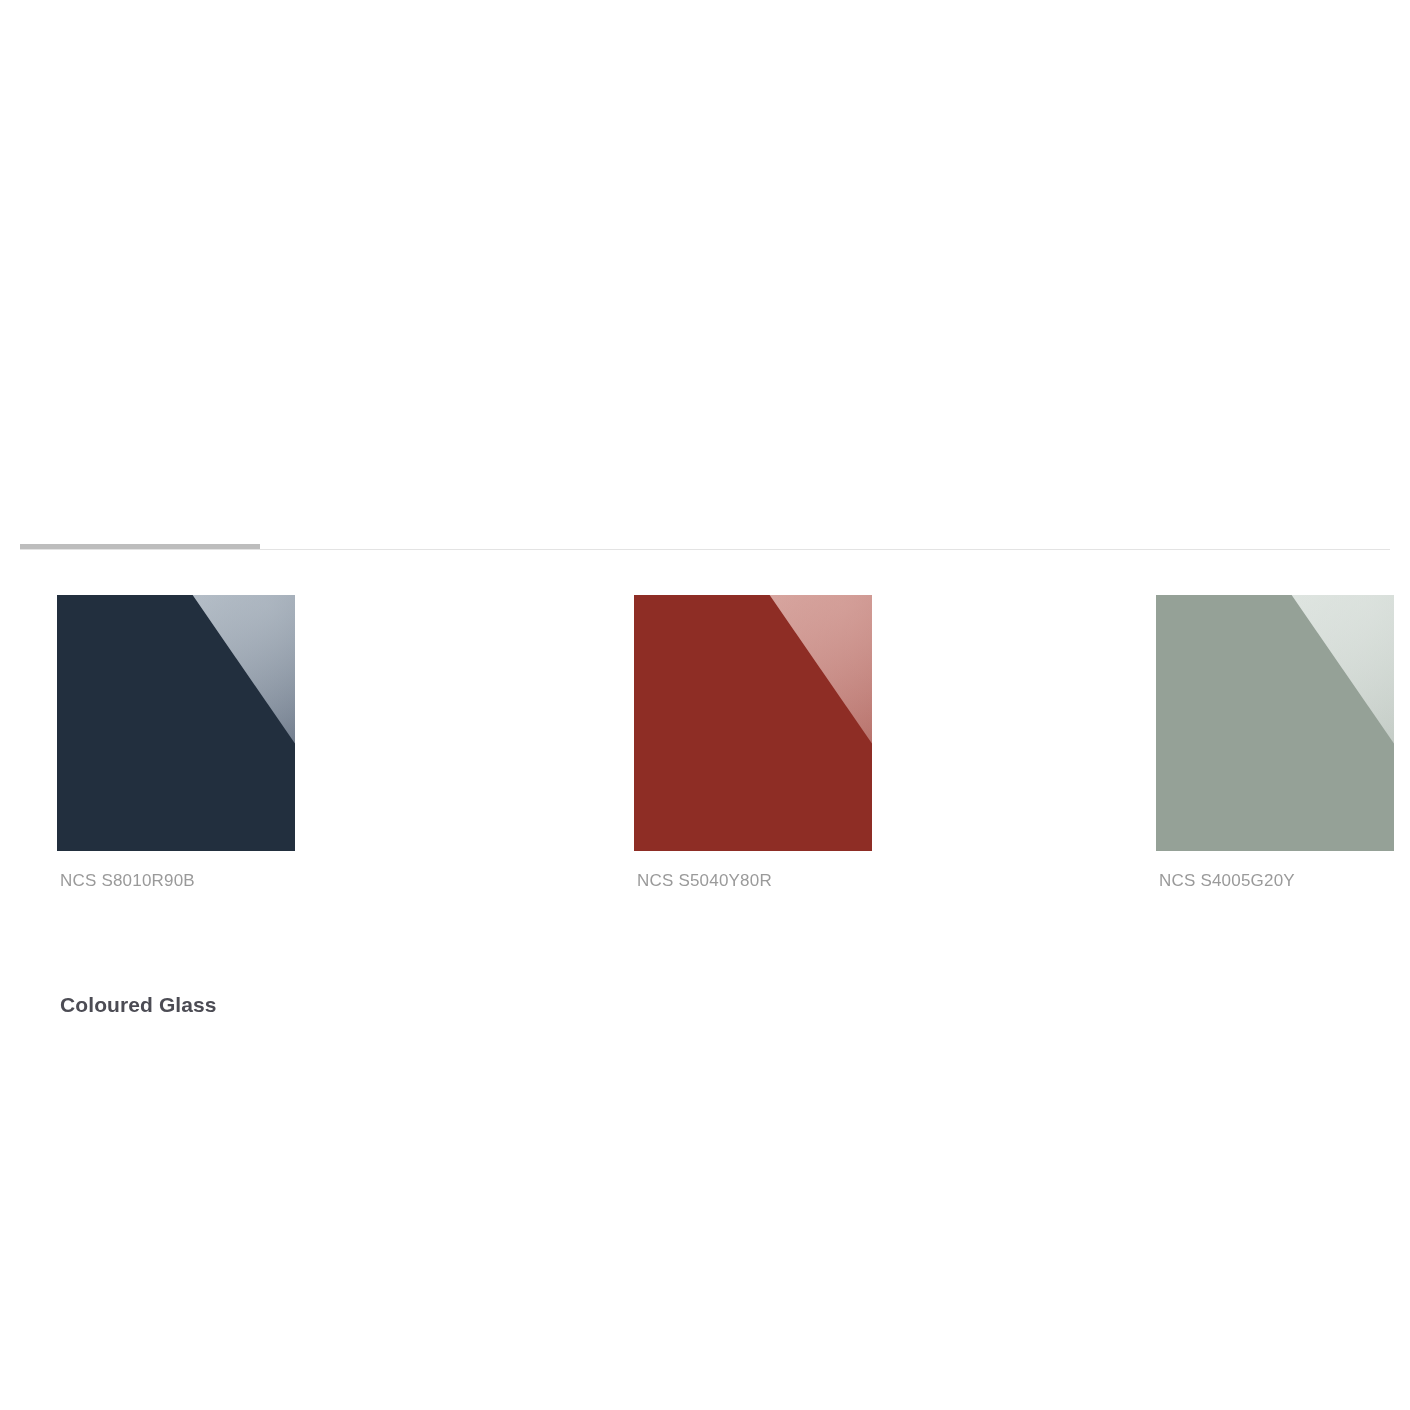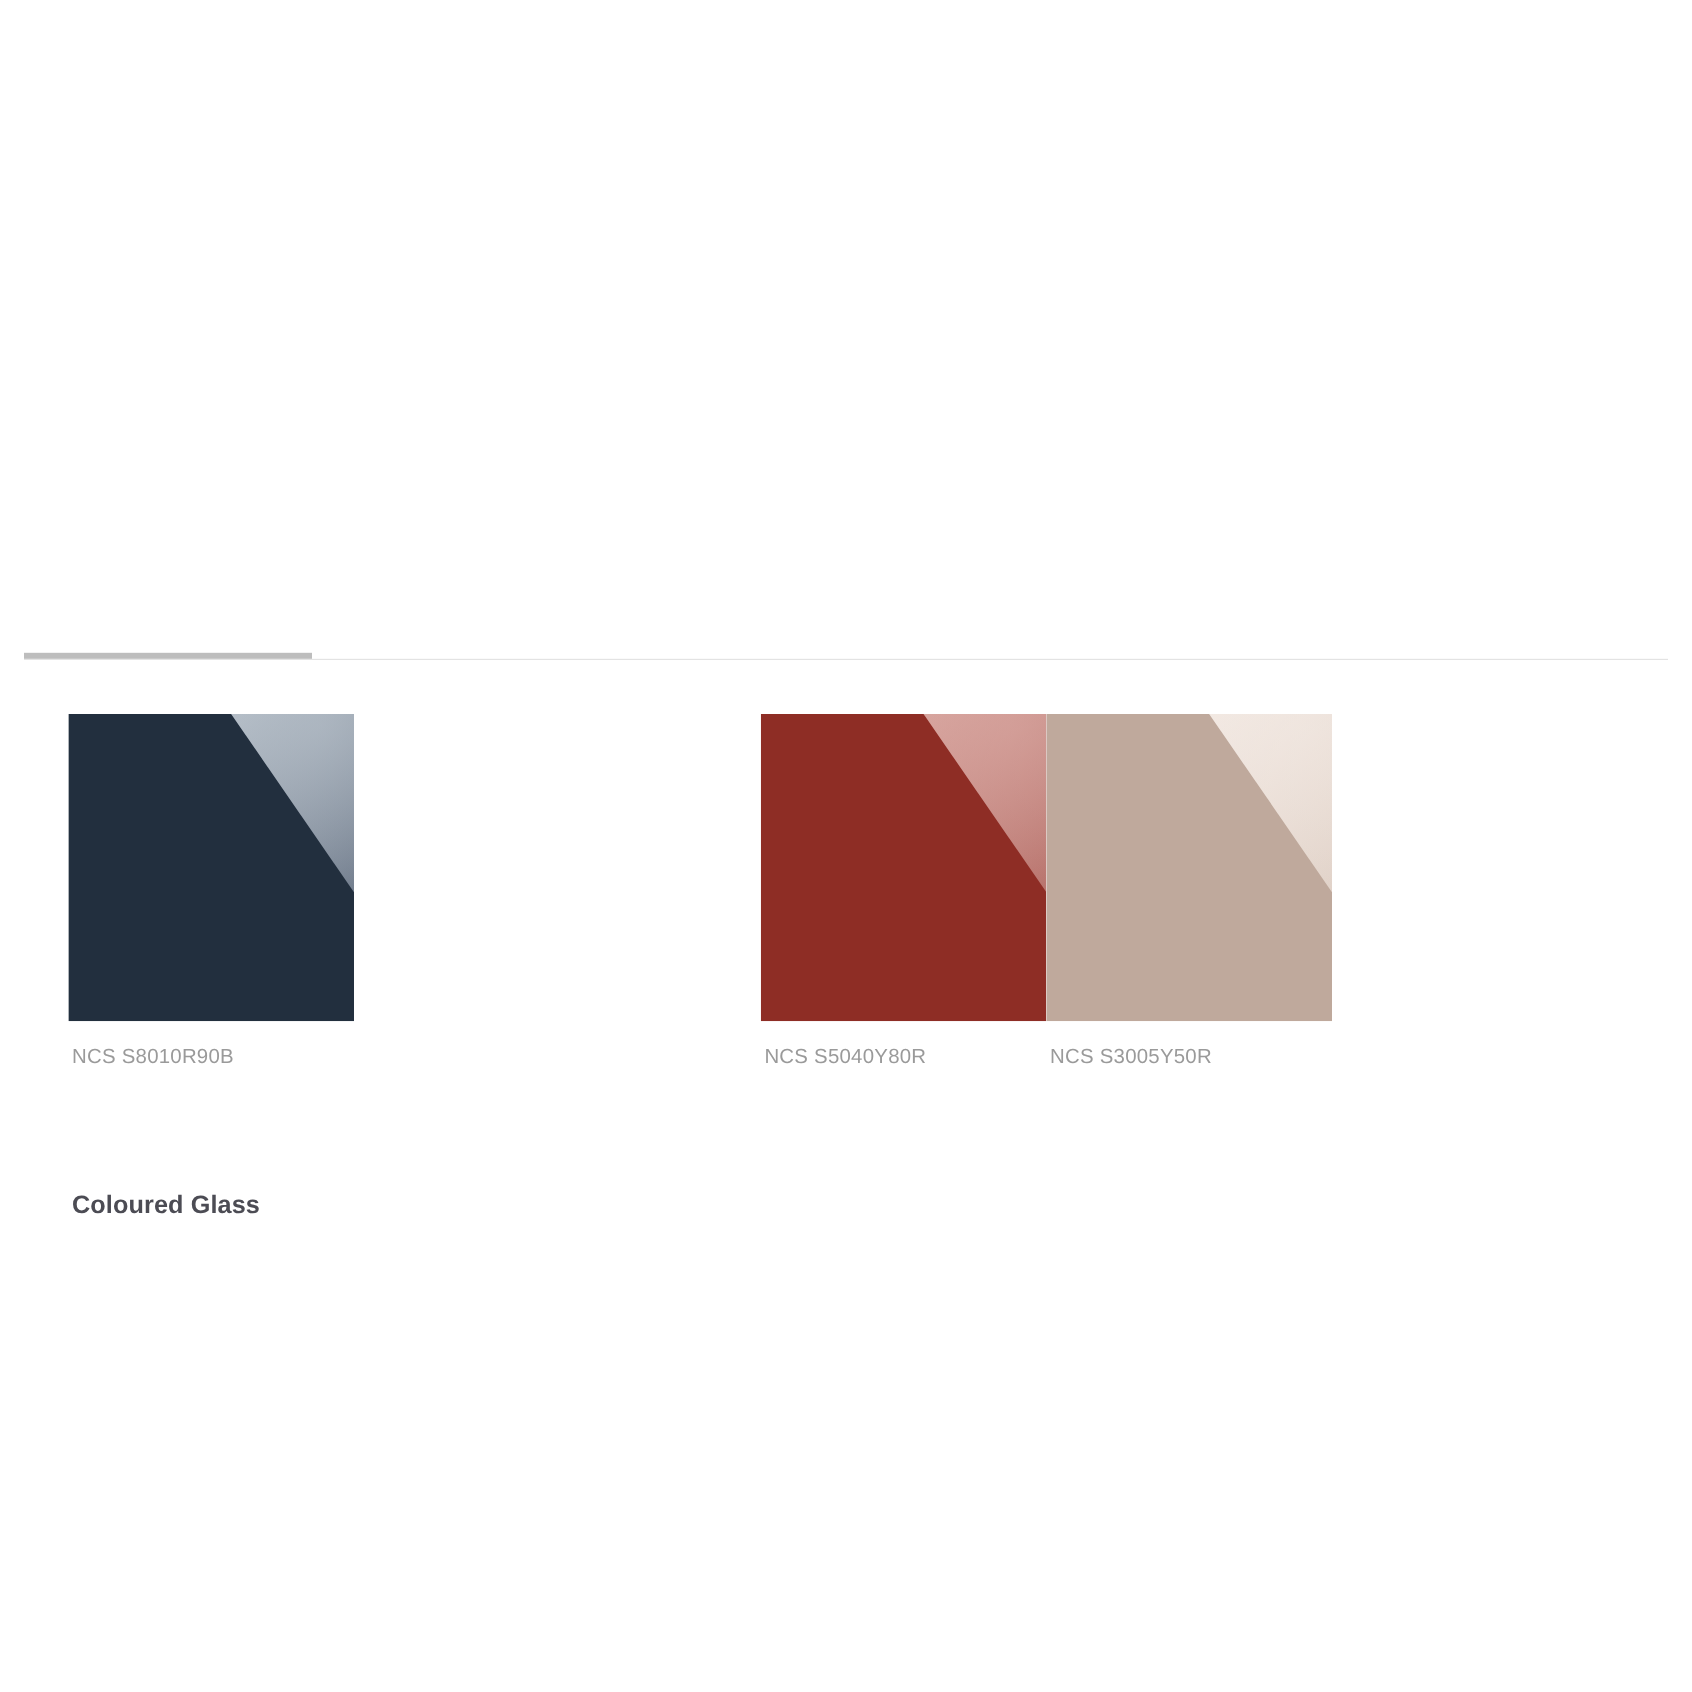--- a/index.html
+++ b/index.html
@@ -151,24 +151,24 @@
 
     <div class="swatch-cell c2">
       <div class="swatch-tile">
         <div class="swatch-base" style="background: rgb(142, 45, 37);"></div>
         <div class="swatch-gloss" style="background: linear-gradient(138deg, rgb(217, 168, 162) 0%, rgb(217, 168, 162) 22%, rgb(164, 83, 76) 100%);"></div>
         <div class="swatch-gloss-soft" style="background: radial-gradient(120% 110% at 88% 4%, rgb(217, 168, 162) 0%, rgba(255, 255, 255, 0) 62%);"></div>
       </div>
       <div class="swatch-label" style="color: rgb(154, 154, 154);">NCS S5040Y80R</div>
     </div>
 
-    <div class="swatch-cell c3">
+
+    <div class="swatch-cell c4">
       <div class="swatch-tile">
-        <div class="swatch-base" style="background: rgb(191, 169, 156);"></div>
-        <div class="swatch-gloss" style="background: linear-gradient(138deg, rgb(243, 234, 228) 0%, rgb(243, 234, 228) 22%, rgb(214, 196, 184) 100%);"></div>
-        <div class="swatch-gloss-soft" style="background: radial-gradient(120% 110% at 88% 4%, rgb(243, 234, 228) 0%, rgba(255, 255, 255, 0) 62%);"></div>
+        <div class="swatch-base" style="background: rgb(149, 161, 151);"></div>
+        <div class="swatch-gloss" style="background: linear-gradient(138deg, rgb(224, 230, 226) 0%, rgb(224, 230, 226) 22%, rgb(180, 189, 182) 100%);"></div>
+        <div class="swatch-gloss-soft" style="background: radial-gradient(120% 110% at 88% 4%, rgb(224, 230, 226) 0%, rgba(255, 255, 255, 0) 62%);"></div>
       </div>
-      <div class="swatch-label" style="color: rgb(154, 154, 154);">NCS S3005Y50R</div>
+      <div class="swatch-label" style="color: rgb(154, 154, 154);">NCS S4005G20Y</div>
     </div>
-
 
   </div>
 </div>
 
 </body></html>

